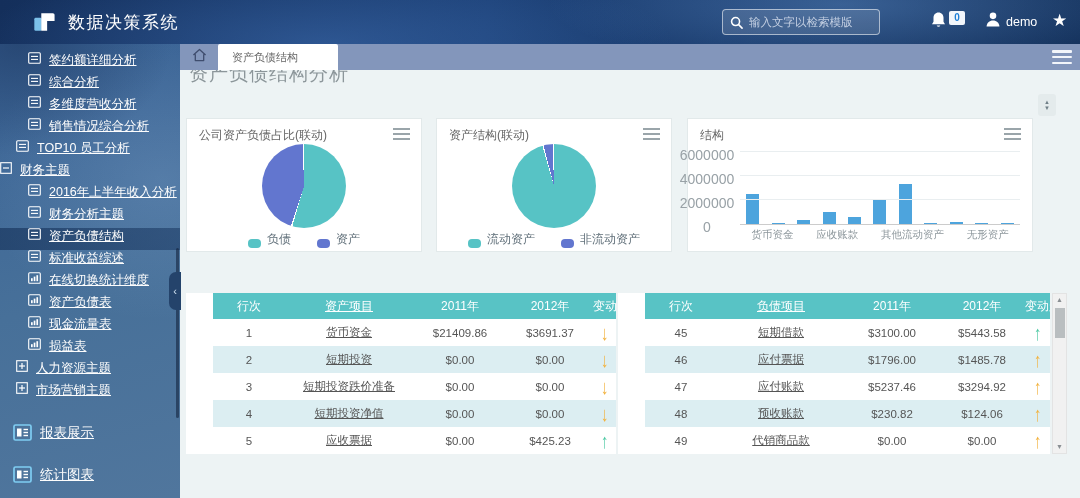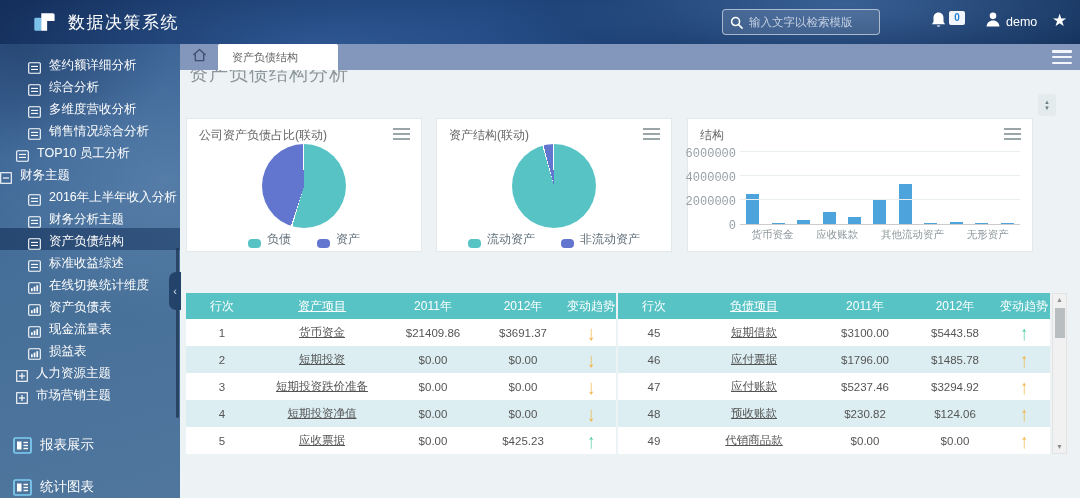--- a/index.html
+++ b/index.html
@@ -29,21 +29,21 @@
   .user-name { color:#fff; font-size:12.5px; margin-left:5px; }
   .star-wrap { position:absolute; left:1052px; top:10px; color:#fff; font-size:17px; cursor:pointer; }
 
   
   .sidebar { position:absolute; left:0; top:44px; width:180px; height:454px;
     background:
       radial-gradient(ellipse 220px 160px at 10% 0%, rgba(25,50,90,.55), rgba(25,50,90,0) 70%),
       radial-gradient(ellipse 260px 200px at 90% 30%, rgba(140,175,215,.25), rgba(140,175,215,0) 70%),
       linear-gradient(165deg,#3a6396 0%,#477099 55%,#50769d 100%); }
   .side-list { position:absolute; left:0; top:8px; width:100%; }
-  .side-item { height:22px; display:flex; align-items:flex-end; color:#fdfdfd; font-size:12.5px; cursor:pointer; white-space:nowrap; }
+  .side-item { height:22px; display:flex; align-items:flex-start; color:#fdfdfd; font-size:12.5px; cursor:pointer; white-space:nowrap;text-decoration:underline; }
   .side-item .ic { display:flex; margin-right:8px; flex:0 0 auto; }
   .side-item.active { background:linear-gradient(90deg,rgba(20,48,88,.62),rgba(24,54,96,.55)); }
   .side-item.sec { height:30px; font-size:13.5px; }
   .side-item.sec-first { margin-top:20px; }
   .side-item.sec + .side-item.sec { margin-top:12px; }
   .side-scroll { position:absolute; right:1px; top:204px; width:3px; height:170px; background:rgba(15,30,55,.55); border-radius:2px; }
   .collapse-handle { position:absolute; left:169px; top:228px; width:12px; height:38px; background:#24436b;
     border-radius:7px 0 0 7px; color:#cfe0ef; font-size:11px; display:flex; align-items:center; justify-content:center; cursor:pointer; z-index:5; }
 
   
@@ -69,29 +69,29 @@
   .card-menu { position:absolute; right:11px; top:9px; width:17px; height:12px; display:flex; flex-direction:column; justify-content:space-between; cursor:pointer; }
   .card-menu span { height:1.8px; background:#9aa5aa; }
   .pie { position:absolute; left:50%; top:25px; margin-left:-42px; width:84px; height:84px; border-radius:50%; cursor:pointer; }
   .legend { position:absolute; left:0; right:0; top:112px; display:flex; justify-content:center; gap:26px; }
   .legend-item { display:flex; align-items:flex-end; gap:6px; font-size:12px; color:#61707a; cursor:pointer; }
   .legend-marker { width:13px; height:9px; border-radius:4px; }
 
   
   .plot { position:absolute; left:52px; top:34px; width:280px; height:72px; border-bottom:1px solid #ccc; }
   .gridline { position:absolute; left:0; width:100%; height:1px; background:#e9eef0; }
-  .ytick { position:absolute; right:286px; width:60px; text-align:right; font-size:12px; color:#98a1a6;font-family:Liberation Mono, monospace; }
+  .ytick { position:absolute; right:286px; width:60px; text-align:center; font-size:14px; color:#98a1a6; }
   .bars { position:absolute; left:0; bottom:0; width:100%; height:100%; display:flex; justify-content:space-around; align-items:flex-end; }
   .bar { width:13px; cursor:pointer; }
   .xlabels { position:absolute; left:52px; top:109px; width:280px; display:flex; justify-content:space-around; }
   .xlabels div { font-size:10.5px; color:#8d979c; white-space:nowrap; }
 
   
   .tablezone { position:absolute; left:6px; top:223px; width:884px; height:161px; }
-  .dtable { position:absolute; top:0; height:161px; overflow:hidden; background:#fff; }
+  .dtable { position:absolute; top:0; height:161px; overflow:hidden; background:#fff;padding-left:27px; }
   .dtable.left { left:0; width:430px; }
   .dtable.right { left:432px; width:432px; }
   .trow { display:flex; height:27px; align-items:center; background:#fff; }
   .trow.alt { background:#dceef2; }
   .trow.thead { height:26px; background:#58c3c5; }
   .tcell { text-align:center; font-size:11.5px; color:#555; overflow:hidden; white-space:nowrap; }
   .thead .tcell { color:#fff; font-size:12px; }
   .c0{width:72px;} .c1{width:128px;text-decoration:underline;} .c2{width:94px;} .c3{width:86px;} .c4{width:50px; flex:1;}
   .arrow { font-size:15px; transform:scaleY(1.35); font-weight:400; }
   .vscroll { position:absolute; left:866px; top:0; width:15px; height:161px; background:#f1f1f1; border:1px solid #e3e3e3; }

